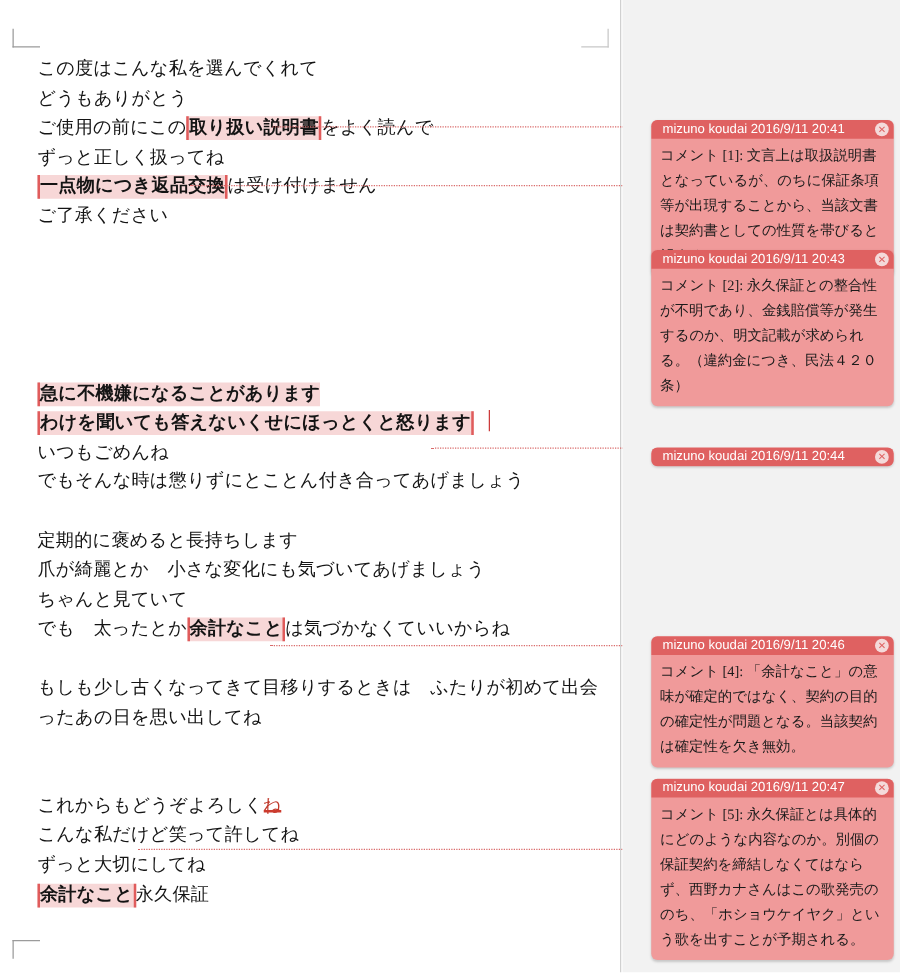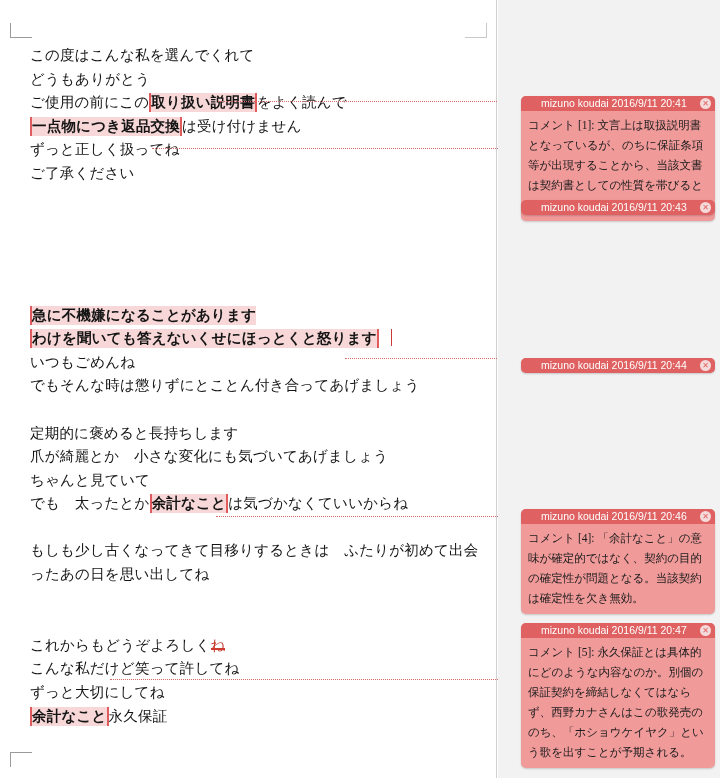--- a/index.html
+++ b/index.html
@@ -119,21 +119,21 @@
     overflow: hidden;
     box-sizing: border-box;
   }
   .comment-header {
     height: 15px;
     background: #df6161;
     color: #ffffff;
     font-family: "Liberation Sans", "DejaVu Sans", sans-serif;
     font-size: 10.5px;
     line-height: 15px;
-    padding: 0 4px 0 20px;
+    padding: 0 4px 0 9px;
     display: flex;
     align-items: center;
     justify-content: space-between;
     white-space: nowrap;
   }
   .comment-author { overflow: hidden; text-overflow: ellipsis; }
   .close-icon {
     width: 11px; height: 11px;
     border-radius: 50%;
     background: #f4dada;
@@ -163,22 +163,22 @@
 
     <div class="crop tl"></div>
     <div class="crop tr"></div>
     <div class="crop bl"></div>
 
     <div class="doc-body">
 
       <div class="line"><span>この度はこんな私を選んでくれて</span></div>
       <div class="line"><span>どうもありがとう</span></div>
       <div class="line"><span>ご使用の前にこの</span><span class="hl hl-end">取り扱い説明書</span><span>をよく読んで</span></div>
+      <div class="line"><span>ずっと正しく扱ってね</span></div>
       <div class="line"><span class="hl hl-end">一点物につき返品交換</span><span>は受け付けません</span></div>
-      <div class="line"><span>ずっと正しく扱ってね</span></div>
       <div class="line"><span>ご了承ください</span></div>
 
       <div class="line blank"></div>
       <div class="line blank"></div>
       <div class="line blank"></div>
       <div class="line blank"></div>
       <div class="line blank"></div>
 
       <div class="line"><span class="hl">急に不機嫌になることがあります</span></div>
       <div class="line"><span class="hl hl-end">わけを聞いても答えないくせにほっとくと怒ります</span><span class="caret"></span></div>
@@ -227,20 +227,21 @@
         <span class="close-icon">✕</span>
       </div>
       <div class="comment-body">コメント  [1]: 文言上は取扱説明書となっているが、のちに保証条項等が出現することから、当該文書は契約書としての性質を帯びると解する。</div>
     </div>
 
     <div class="comment" style="left:23px; top:200px;">
       <div class="comment-header">
         <span class="comment-author">mizuno koudai 2016/9/11 20:43</span>
         <span class="close-icon">✕</span>
       </div>
+      <div class="comment-body">コメント  [2]: 永久保証との整合性が不明であり、金銭賠償等が発生するのか、明文記載が求められる。（違約金につき、民法４２０条）</div>
     </div>
 
     <div class="comment" style="left:23px; top:358px;">
       <div class="comment-header">
         <span class="comment-author">mizuno koudai 2016/9/11 20:44</span>
         <span class="close-icon">✕</span>
       </div>
     </div>
 
     <div class="comment" style="left:23px; top:509px;">

